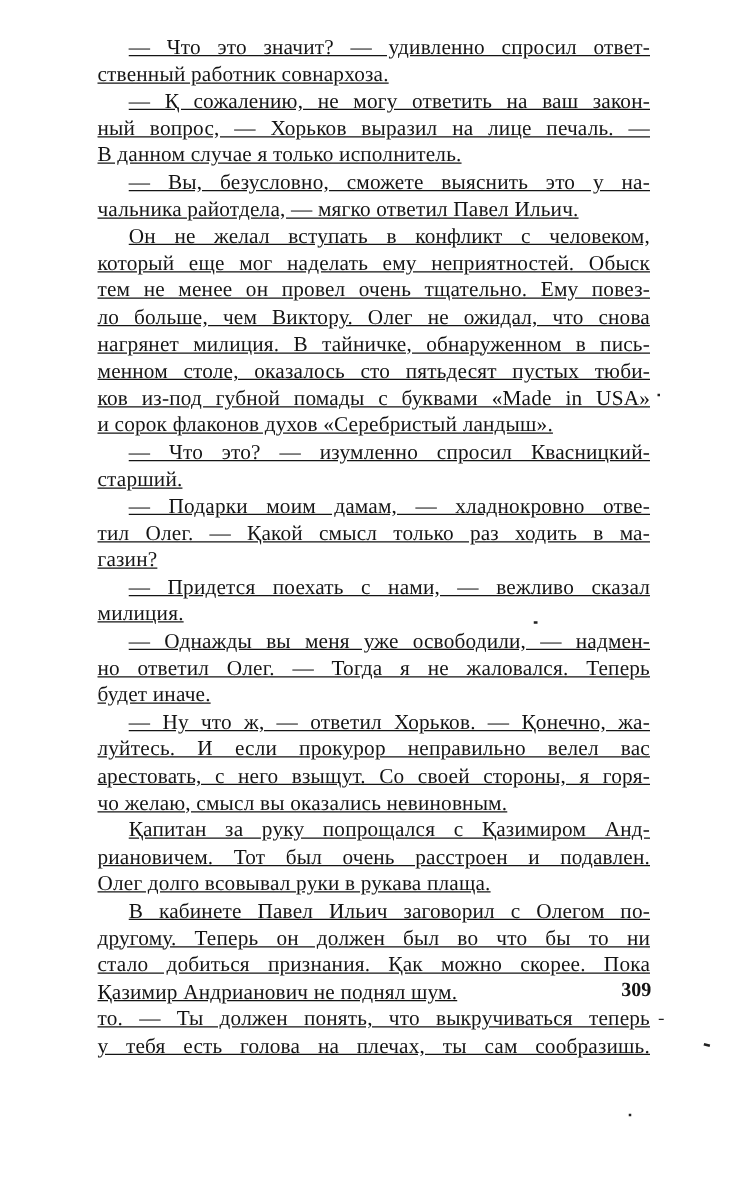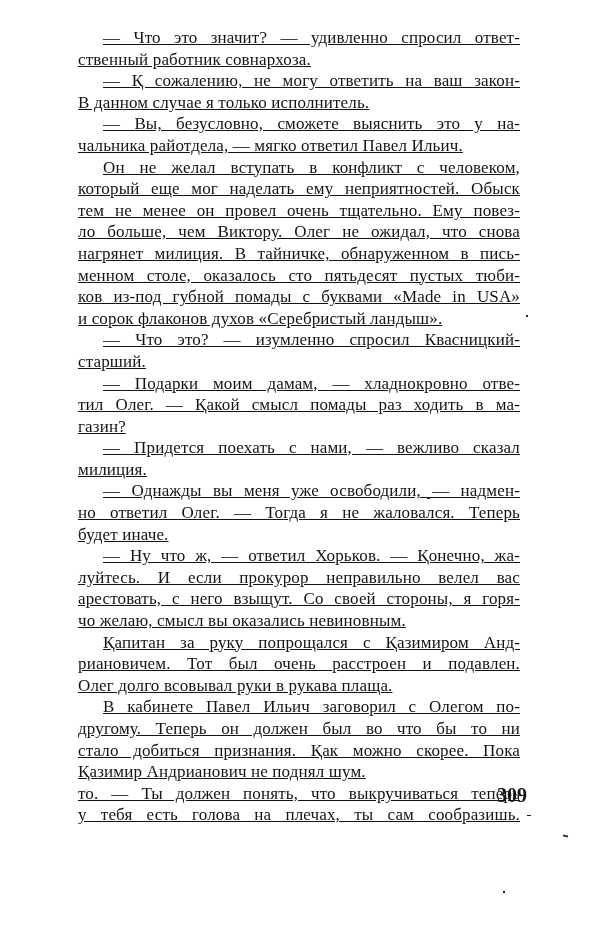--- a/index.html
+++ b/index.html
@@ -34,52 +34,53 @@
     .line.indent {
       padding-left: 25px;
     }
     .line.last {
       text-align-last: left;
     }
     .page-number {
       position: absolute;
       left: 497px;
       top: 784px;
-      font-size: 20px;
+      font-size: 16px;
       font-weight: bold;
       font-family: "Liberation Serif", "DejaVu Serif", serif;
       color: #141414;
     }
     .speck {
       position: absolute;
       background: #222;
     }
   </style>
 </head>
 <body>
 
 <div class="page" id="page-text">
     <div class="line indent">— Что это значит? — удивленно спросил ответ-</div>
     <div class="line last">ственный работник совнархоза.</div>
     <div class="line indent">— Қ сожалению, не могу ответить на ваш закон-</div>
+    <div class="line">ный вопрос, — Хорьков выразил на лице печаль. —</div>
     <div class="line last">В данном случае я только исполнитель.</div>
     <div class="line indent">— Вы, безусловно, сможете выяснить это у на-</div>
     <div class="line last">чальника райотдела, — мягко ответил Павел Ильич.</div>
     <div class="line indent">Он не желал вступать в конфликт с человеком,</div>
     <div class="line">который еще мог наделать ему неприятностей. Обыск</div>
     <div class="line">тем не менее он провел очень тщательно. Ему повез-</div>
     <div class="line">ло больше, чем Виктору. Олег не ожидал, что снова</div>
     <div class="line">нагрянет милиция. В тайничке, обнаруженном в пись-</div>
     <div class="line">менном столе, оказалось сто пятьдесят пустых тюби-</div>
     <div class="line">ков из-под губной помады с буквами «Made in USA»</div>
     <div class="line last">и сорок флаконов духов «Серебристый ландыш».</div>
     <div class="line indent">— Что это? — изумленно спросил Квасницкий-</div>
     <div class="line last">старший.</div>
     <div class="line indent">— Подарки моим дамам, — хладнокровно отве-</div>
-    <div class="line">тил Олег. — Қакой смысл помады раз ходить в ма-</div>
+    <div class="line">тил Олег. — Қакой смысл только раз ходить в ма-</div>
     <div class="line last">газин?</div>
     <div class="line indent">— Придется поехать с нами, — вежливо сказал</div>
     <div class="line last">милиция.</div>
     <div class="line indent">— Однажды вы меня уже освободили, — надмен-</div>
     <div class="line">но ответил Олег. — Тогда я не жаловался. Теперь</div>
     <div class="line last">будет иначе.</div>
     <div class="line indent">— Ну что ж, — ответил Хорьков. — Қонечно, жа-</div>
     <div class="line">луйтесь. И если прокурор неправильно велел вас</div>
     <div class="line">арестовать, с него взыщут. Со своей стороны, я горя-</div>
     <div class="line last">чо желаю, смысл вы оказались невиновным.</div>

